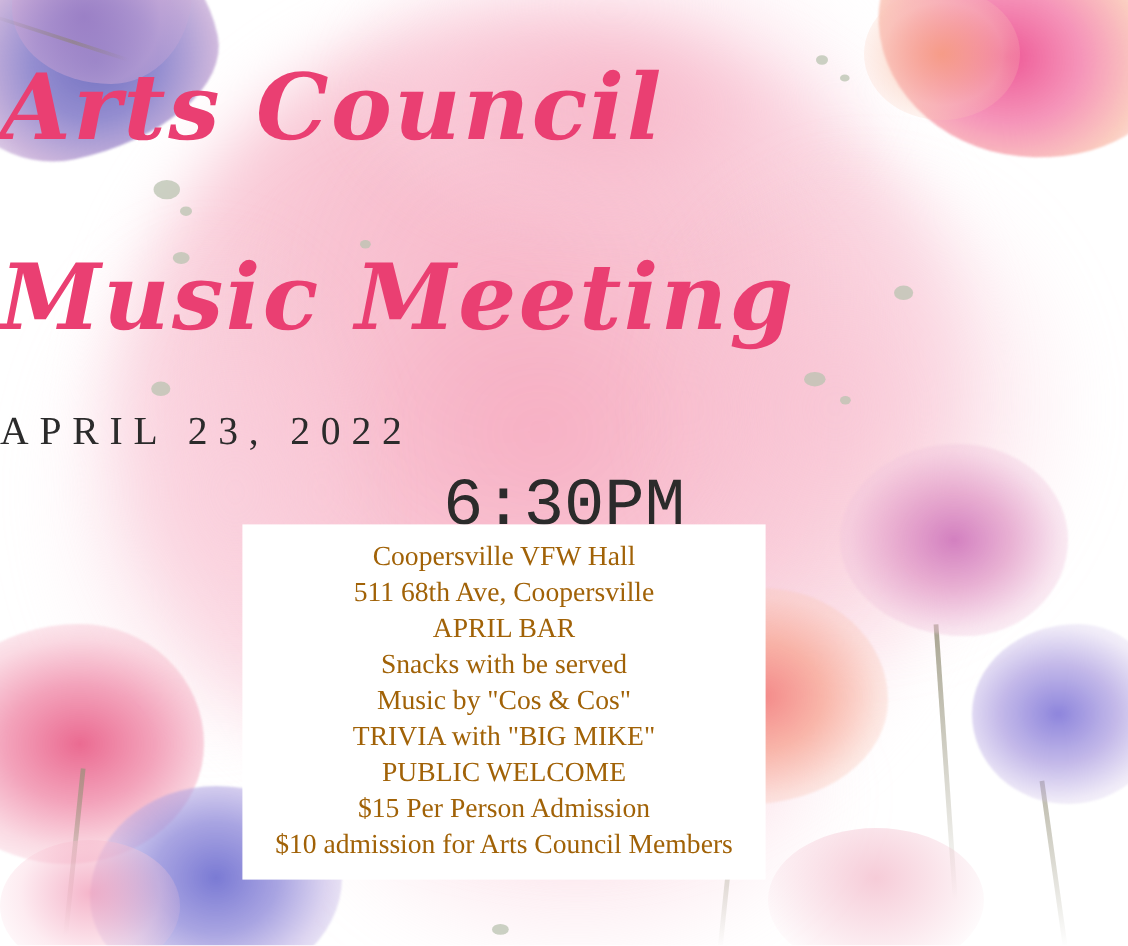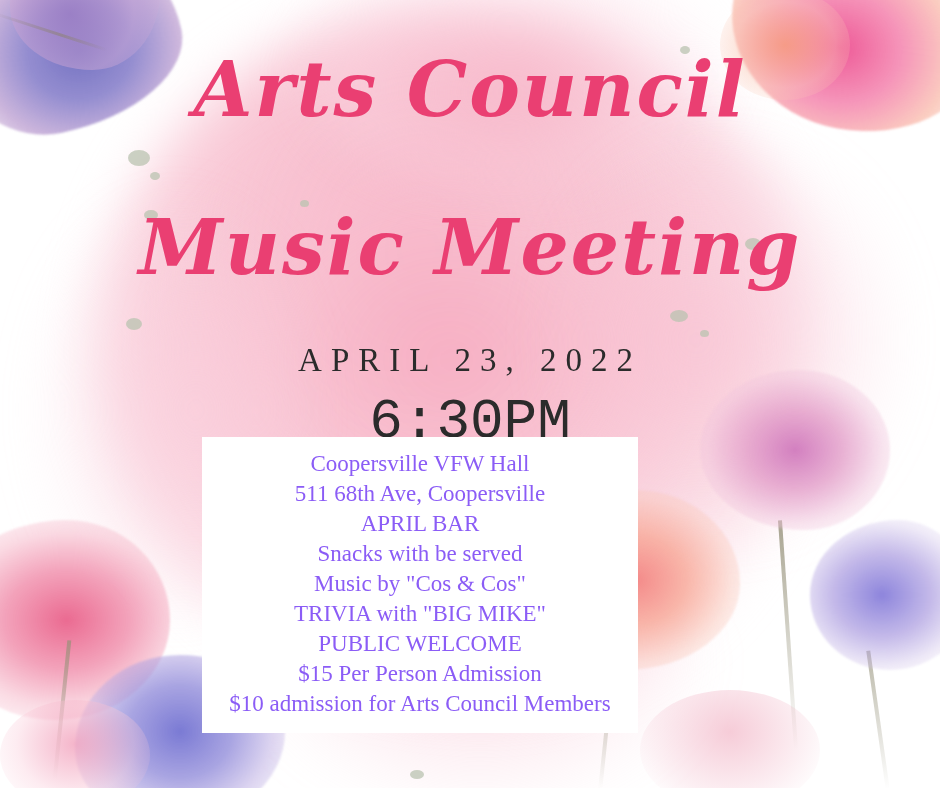--- a/index.html
+++ b/index.html
@@ -237,42 +237,42 @@
   }
 
   
   .content {
     position: absolute;
     inset: 0;
   }
   .headline {
     position: absolute;
     left: 0; right: 0;
-    text-align: center;
+    text-align: left;
     color: #ea3f72;
     font-family: "DejaVu Serif", serif;
     font-style: italic;
     font-weight: bold;
     letter-spacing: 2px;
   }
   .headline-1 {
     top: 52px;
     font-size: 76px;
     line-height: 1;
   }
   .headline-2 {
     top: 210px;
     font-size: 76px;
     line-height: 1;
   }
   .date {
     position: absolute;
     top: 342px;
     left: 0; right: 0;
-    text-align: center;
+    text-align: left;
     color: #2b2b2b;
     font-family: "Liberation Serif", serif;
     font-size: 33px;
     letter-spacing: 9px;
   }
   .time {
     position: absolute;
     top: 390px;
     left: 0; right: 0;
     text-align: center;
@@ -284,21 +284,21 @@
     position: absolute;
     left: 202px;
     top: 437px;
     width: 436px;
     background: #ffffff;
     padding: 12px 10px 14px 10px;
     box-sizing: border-box;
     text-align: center;
   }
   .details .line {
-    color: #8b5cf6;
+    color: #a16207;
     font-family: "Liberation Serif", serif;
     font-size: 23px;
     line-height: 30px;
     white-space: nowrap;
   }
 </style>
 </head>
 <body>
 
 <div class="poster">

